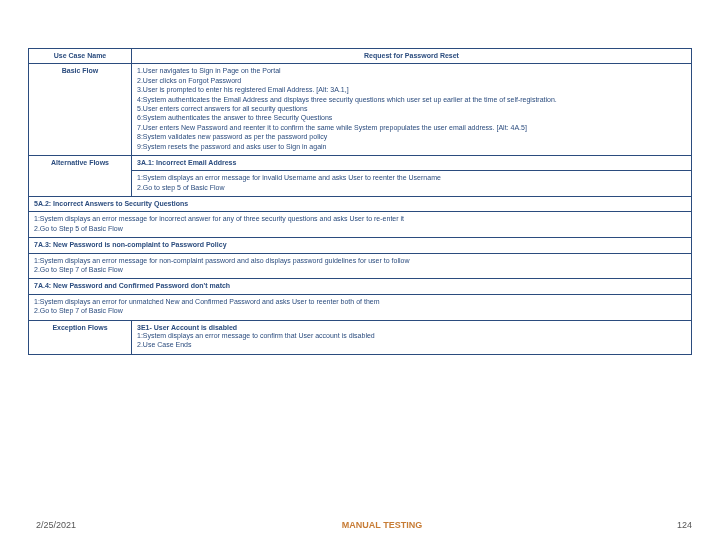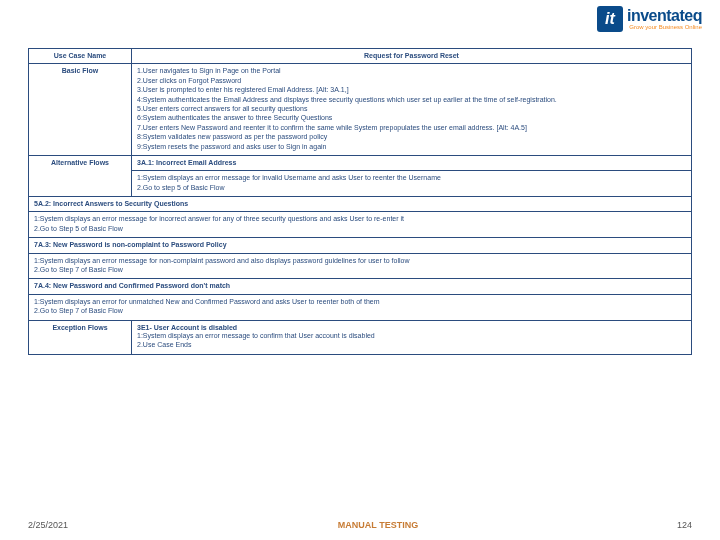--- a/index.html
+++ b/index.html
@@ -10,37 +10,30 @@
   .logo-text .big{color:#0a4b8a;font-size:16px;font-weight:600;letter-spacing:-0.5px;}
   .logo-text .small{color:#f58a1f;font-size:6px;align-self:flex-end;}
   table.uc{width:100%;border-collapse:collapse;margin-top:38px;}
   table.uc td,table.uc th{border:1px solid #2b4c7e;vertical-align:top;padding:3px 5px;font-size:7px;line-height:1.2;color:#2b4c7e;}
   table.uc th{font-weight:700;background:#fff;}
   .label-cell{width:92px;text-align:center;vertical-align:middle;font-weight:700;}
   .title-cell{text-align:center;font-weight:700;}
   .steps{margin:0;padding:0;list-style:none;}
   .steps li{margin:0 0 1px 0;padding:0;}
   .sub-head{font-weight:700;}
-  .footer{position:absolute;bottom:10px;left:0;right:0;display:flex;justify-content:space-between;align-items:center;padding:0 28px;font-size:9px;color:#555;}
+  .footer{position:absolute;bottom:10px;left:8px;right:0;display:flex;justify-content:space-between;align-items:center;padding:0 28px;font-size:9px;color:#555;}
   .footer .center{position:absolute;left:0;right:0;text-align:center;color:#c77c35;font-weight:600;padding-left:36px;}
   .footer .right{position:relative;z-index:2;margin-left:46px;}
   .footer .left{position:relative;z-index:2;}
 </style>
 </head>
 <body>
 
 <div class="page">
 
-  <div class="logo">
-    <div class="logo-badge">it</div>
-    <div class="logo-text">
-      <div class="big"><span>inventateq</span></div>
-      <div class="small">Grow your Business Online</div>
-    </div>
-  </div>
 
   <table class="uc">
     <tbody>
         <tr>
       <th class="label-cell">Use Case Name</th>
       <th class="title-cell">Request for Password Reset</th>
     </tr>
     <tr>
       <td class="label-cell">Basic Flow</td>
       <td>

